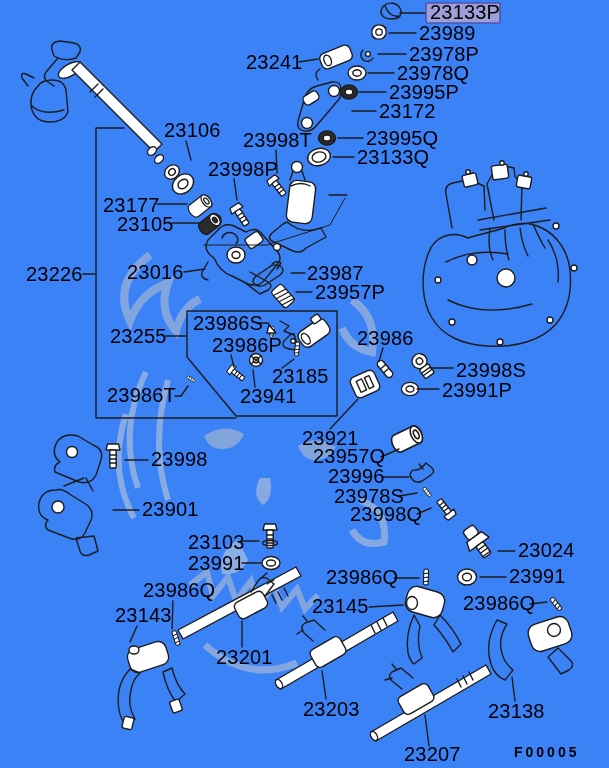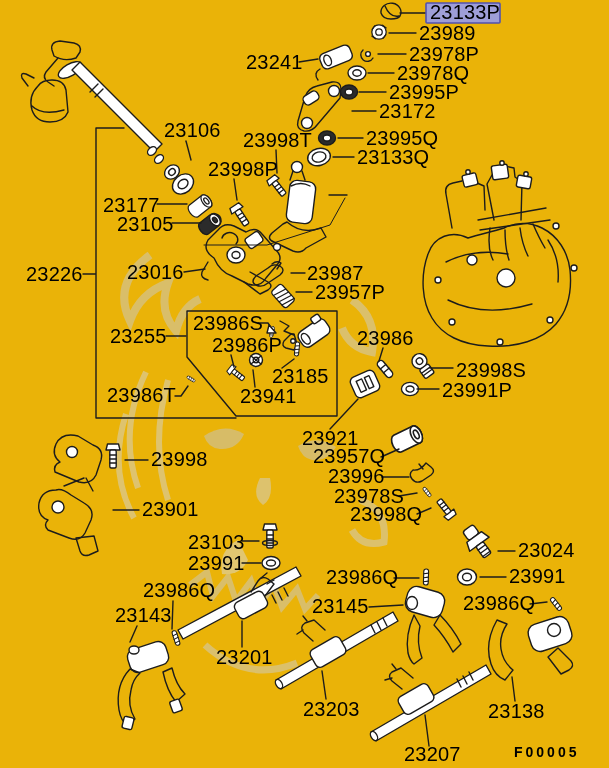--- a/index.html
+++ b/index.html
@@ -1,16 +1,16 @@
 <!DOCTYPE html>
 <html><head>
 <meta charset="utf-8">
 <style>
   html,body{margin:0;padding:0;background:#ffffff;}
-  .stage{position:relative;width:609px;height:768px;background:#eab308;overflow:hidden;
+  .stage{position:relative;width:609px;height:768px;background:#3b82f6;overflow:hidden;
          font-family:"Liberation Sans",sans-serif;}
   svg{display:block;}
   .art *{stroke:#1c1c1c;stroke-width:1.4;fill:#ffffff;stroke-linejoin:round;stroke-linecap:round;}
   .art .ln{fill:none;}
   .art .thin{stroke-width:1;fill:none;}
   .lbl{font-family:"Liberation Sans",sans-serif;font-size:20px;fill:#000;letter-spacing:0.2px;}
   .fig{font-family:"Liberation Sans",sans-serif;font-size:14px;font-weight:bold;fill:#000;letter-spacing:3px;}
   .hl{stroke:#5252ae;stroke-width:1.6;}
 </style>
 </head>

